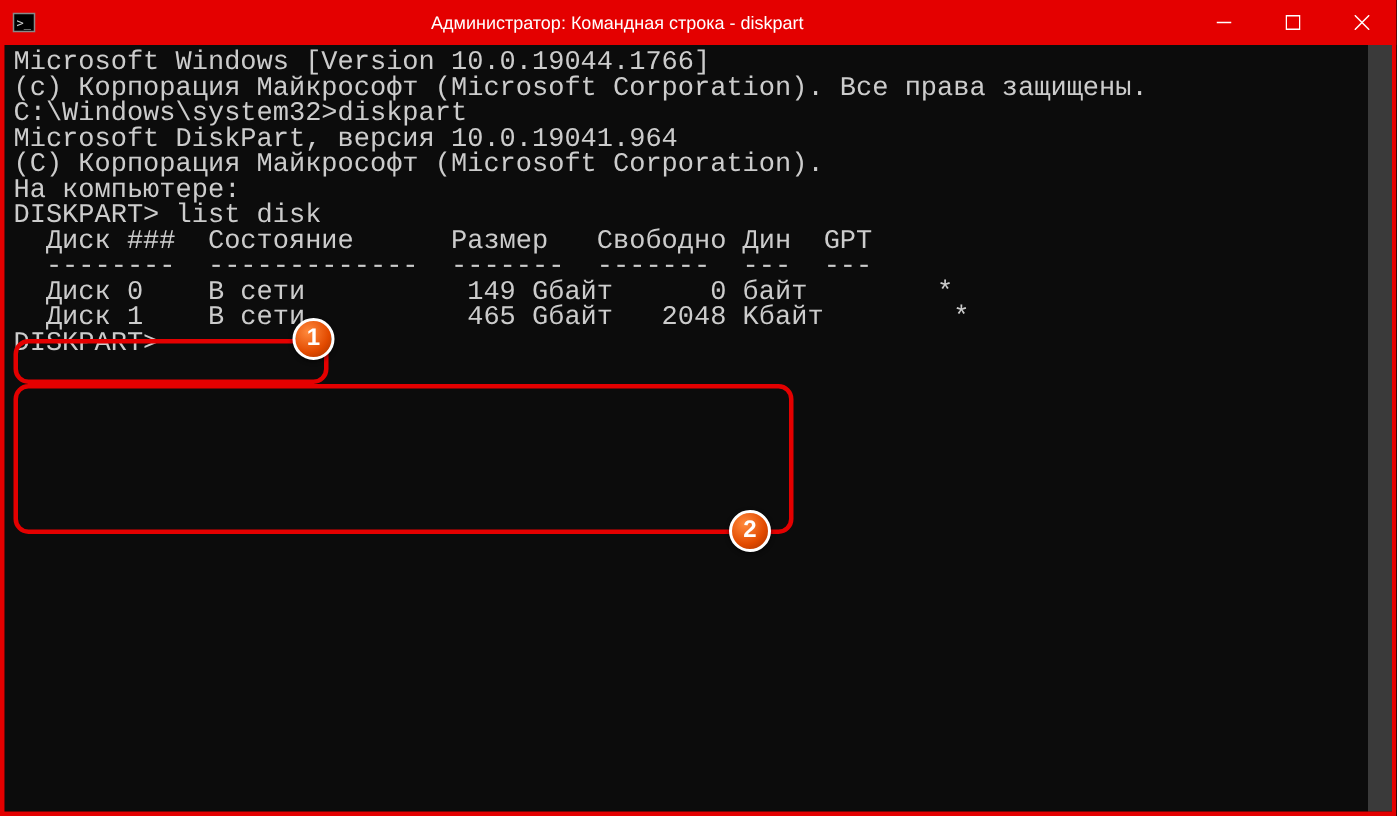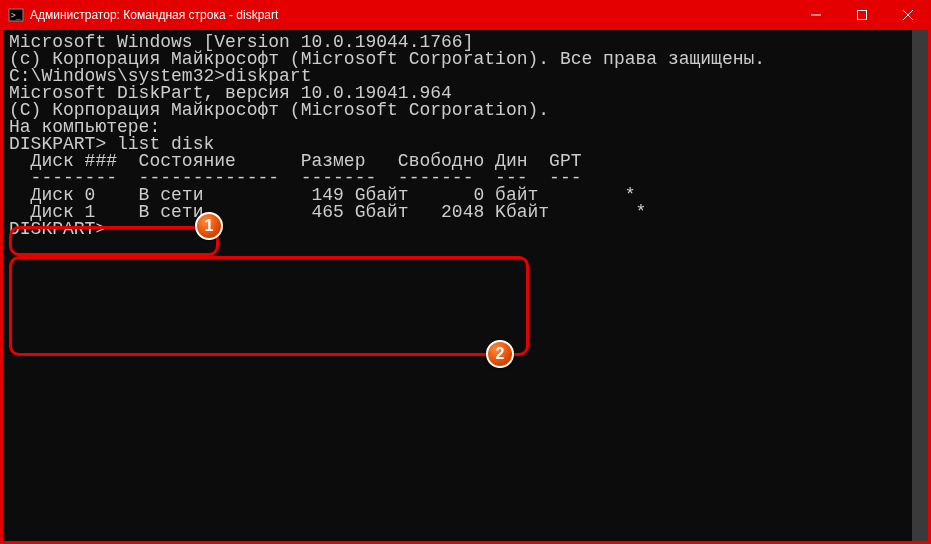--- a/index.html
+++ b/index.html
@@ -27,21 +27,21 @@
       font-family: 'Segoe UI', Tahoma, sans-serif;
       font-size: 12px;
     }
     .titlebar-icon {
       width: 16px; height: 16px;
       margin-right: 6px;
       display: inline-flex;
       align-items: center;
       justify-content: center;
     }
-    .titlebar-title { flex: 1; }
+    .titlebar-title { flex: 1; text-align: center; }
     .titlebar-controls { display: flex; height: 100%; }
     .titlebar-btn {
       width: 46px;
       display: flex;
       align-items: center;
       justify-content: center;
       color: #fff;
       font-size: 12px;
     }
     .titlebar-btn svg { stroke: #fff; stroke-width: 1; fill: none; }

